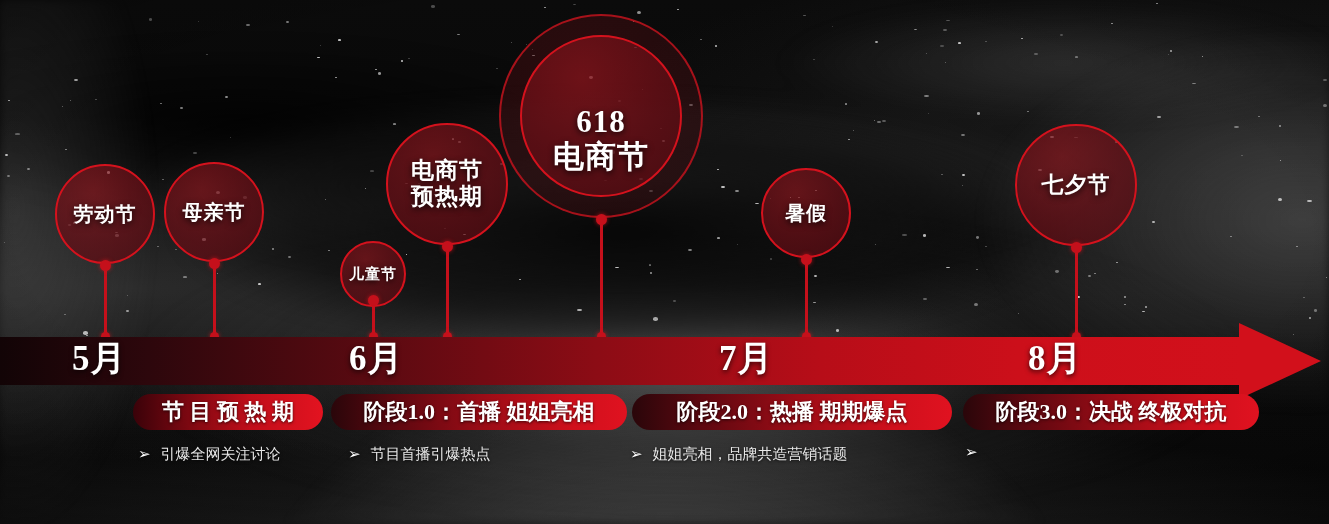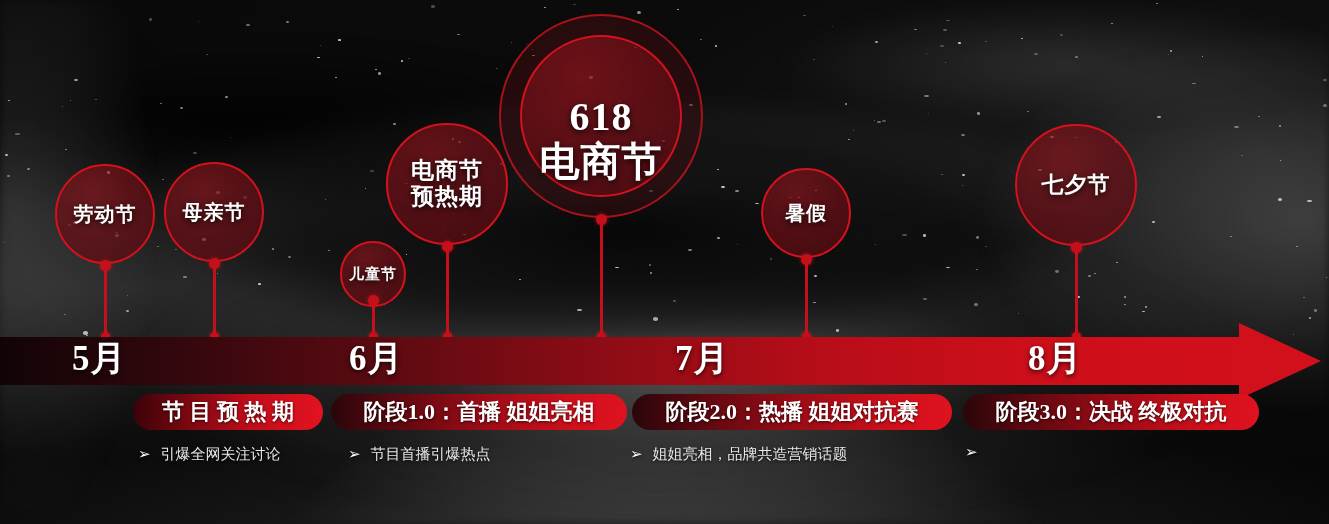--- a/index.html
+++ b/index.html
@@ -349,21 +349,21 @@
         <span class="lbl" style="font-size:23px;">
           <div>电商节</div>
           <div>预热期</div>
         </span>
       </div>
       <div class="stem" style="left:445.5px;top:245px;height:93px;"></div>
       <div class="knob" style="left:441.5px;top:241px;"></div>
       <div class="knob sm" style="left:442.5px;top:332px;"></div>
       <div class="ring-outer" style="left:499px;top:14px;width:204px;height:204px;"></div>
       <div class="bubble" style="left:520px;top:35px;width:162px;height:162px;">
-        <span class="lbl" style="font-size:40px;margin-top:48px;">
+        <span class="lbl" style="font-size:31px;margin-top:48px;">
           <div>618</div>
           <div>电商节</div>
         </span>
       </div>
       <div class="stem" style="left:599.5px;top:218px;height:120px;"></div>
       <div class="knob" style="left:595.5px;top:214px;"></div>
       <div class="knob sm" style="left:596.5px;top:332px;"></div>
       <div class="bubble" style="left:761px;top:168px;width:90px;height:90px;">
         <span class="lbl" style="font-size:20px;">
           <div>暑假</div>
@@ -382,41 +382,41 @@
       <div class="knob sm" style="left:1071.5px;top:332px;"></div>
     </div>
 
   <div class="arrow-wrap">
     <div class="arrow-body"></div>
     <div class="arrow-head"></div>
   </div>
   <div id="months">
       <div class="month" style="left:72px;">5月</div>
       <div class="month" style="left:349px;">6月</div>
-      <div class="month" style="left:675px;">7月</div>
+      <div class="month" style="left:719px;">7月</div>
       <div class="month" style="left:1028px;">8月</div>
     </div>
 
   <div id="phases">
       <div class="pill p1" style="left:133px;top:394px;width:190px;font-size:22px;">
         <span>节 目 预 热 期</span>
       </div>
       <div class="bullet" style="left:138px;top:445px;">
         <span class="chev">➢</span>
         <span>引爆全网关注讨论</span>
       </div>
       <div class="pill" style="left:331px;top:394px;width:296px;font-size:22px;">
         <span>阶段1.0：首播 姐姐亮相</span>
       </div>
       <div class="bullet" style="left:348px;top:445px;">
         <span class="chev">➢</span>
         <span>节目首播引爆热点</span>
       </div>
       <div class="pill" style="left:632px;top:394px;width:320px;font-size:22px;">
-        <span>阶段2.0：热播 姐姐对抗赛</span>
+        <span>阶段2.0：热播 期期爆点</span>
       </div>
       <div class="bullet" style="left:630px;top:445px;">
         <span class="chev">➢</span>
         <span>姐姐亮相，品牌共造营销话题</span>
       </div>
       <div class="pill" style="left:963px;top:394px;width:296px;font-size:22px;">
         <span>阶段3.0：决战 终极对抗</span>
       </div>
       <div class="bullet" style="left:965px;top:445px;">
         <span class="chev">➢</span>

